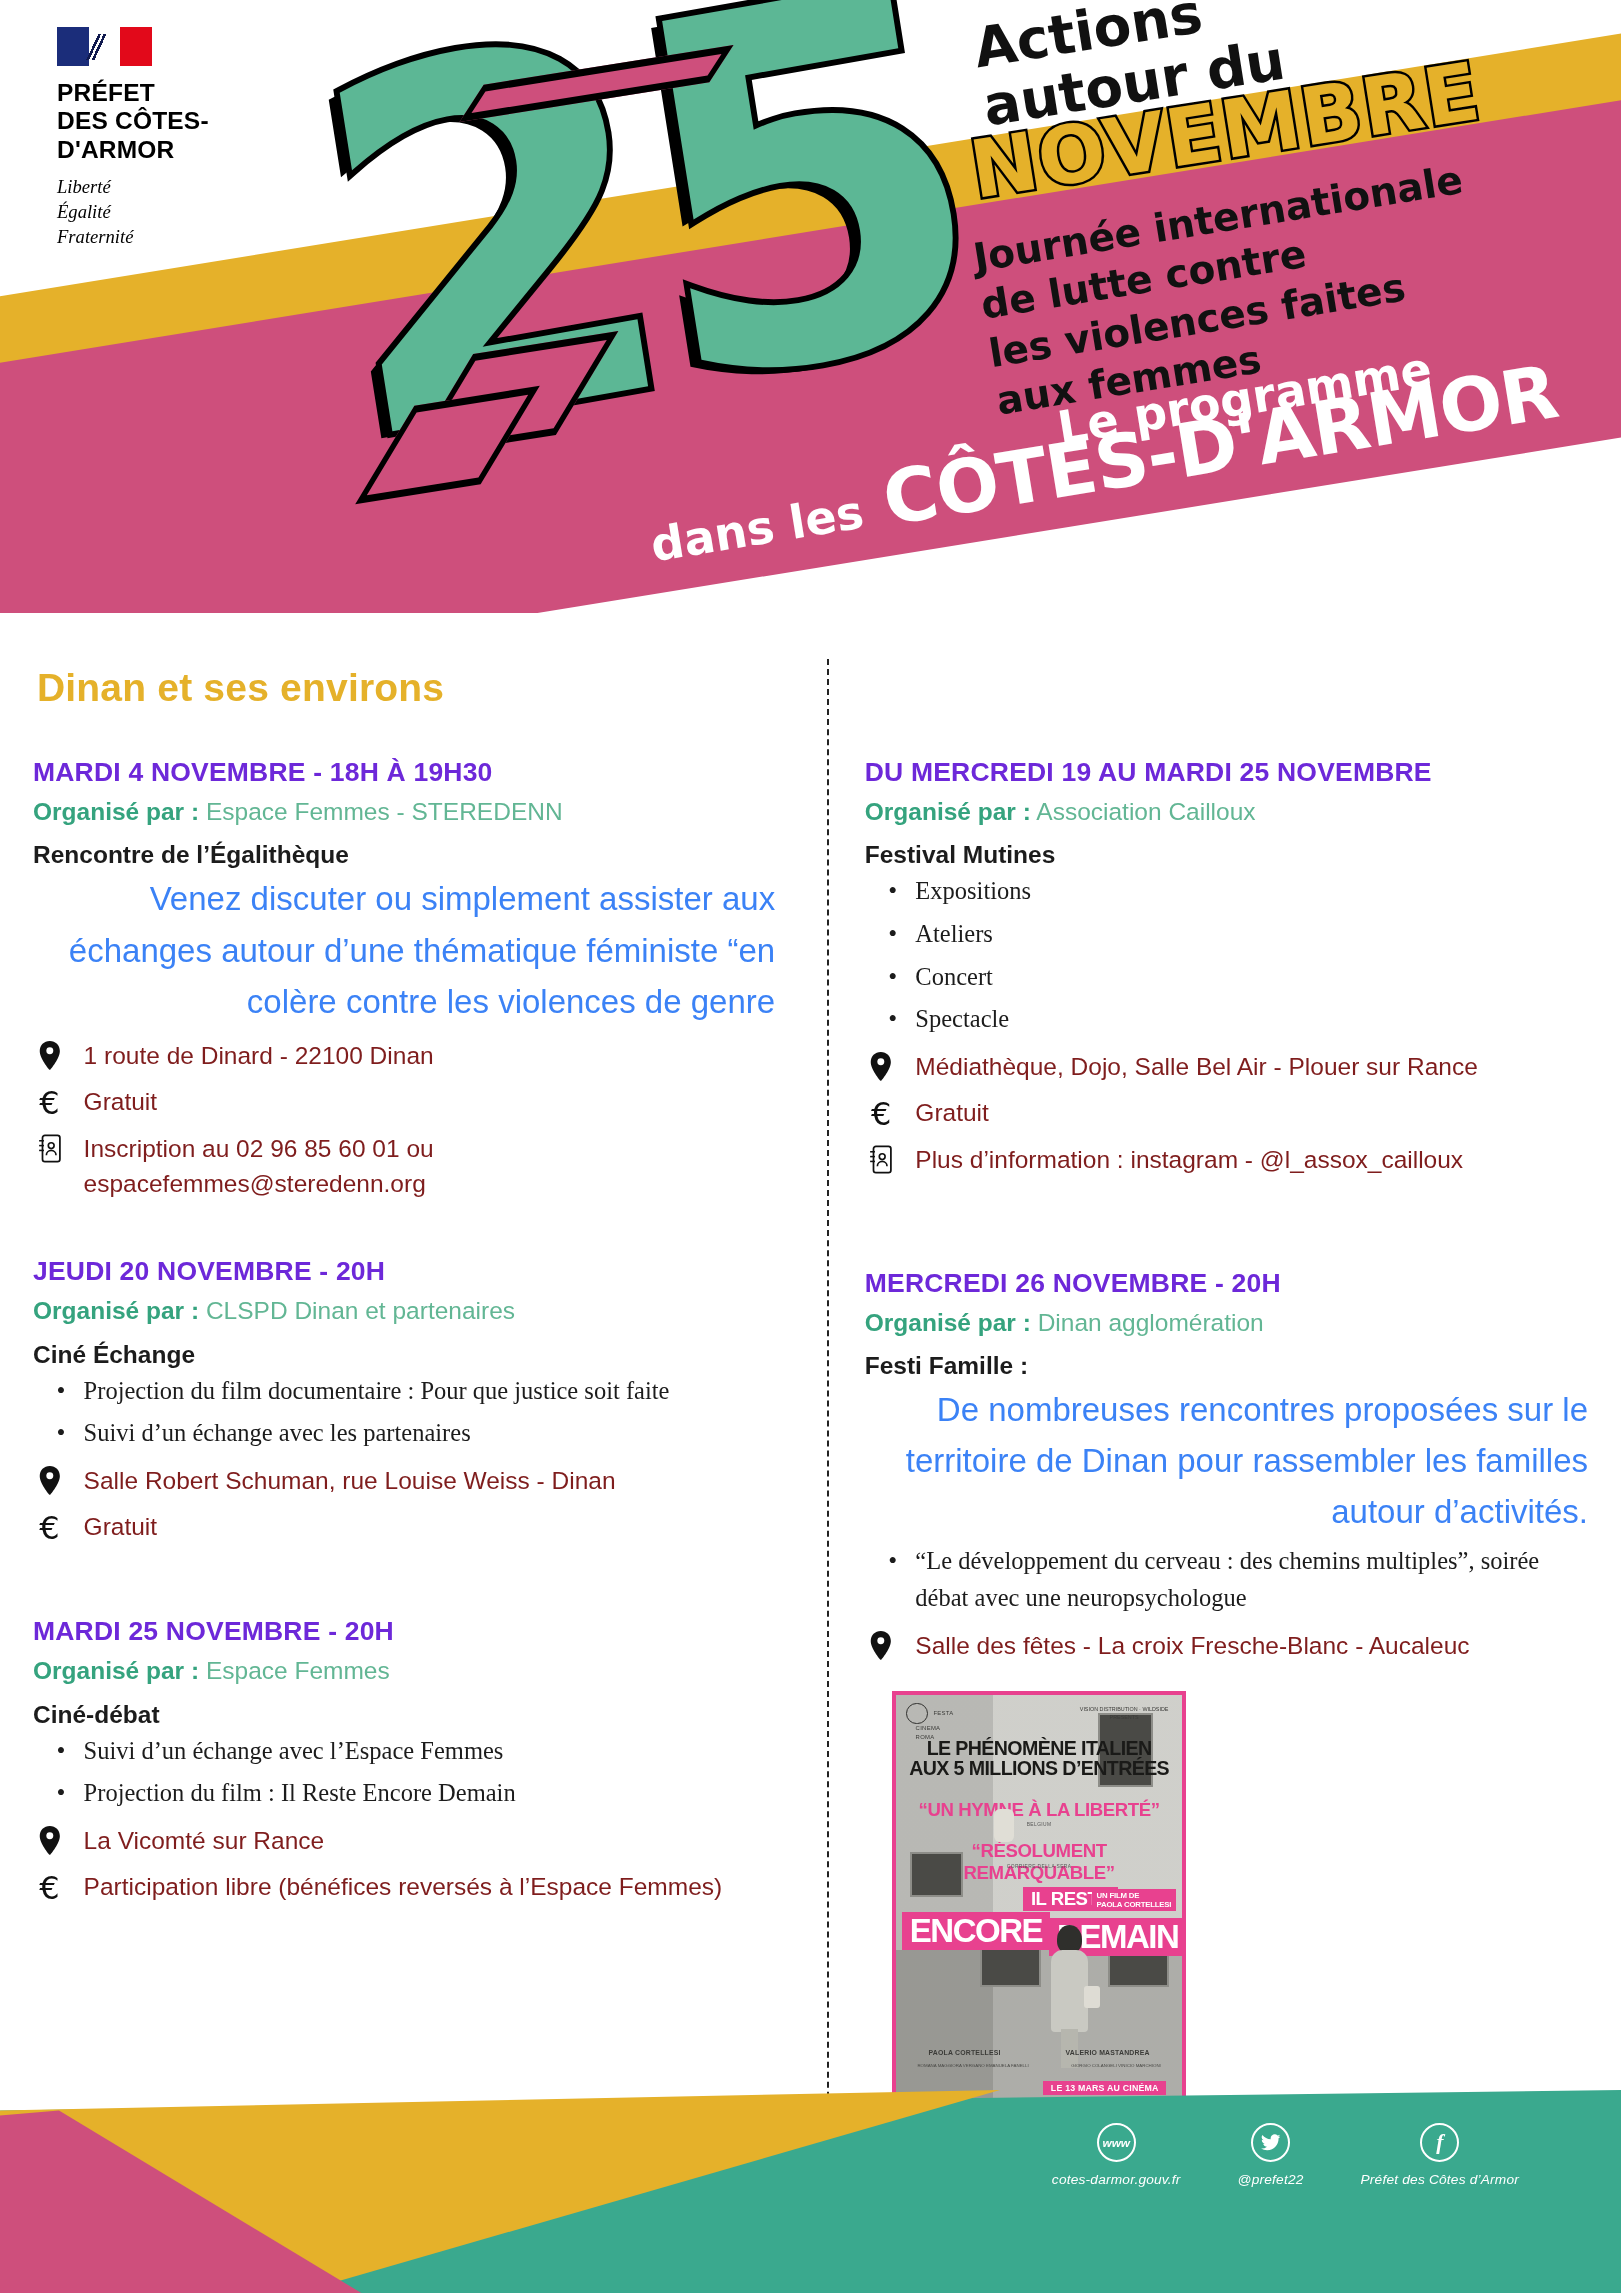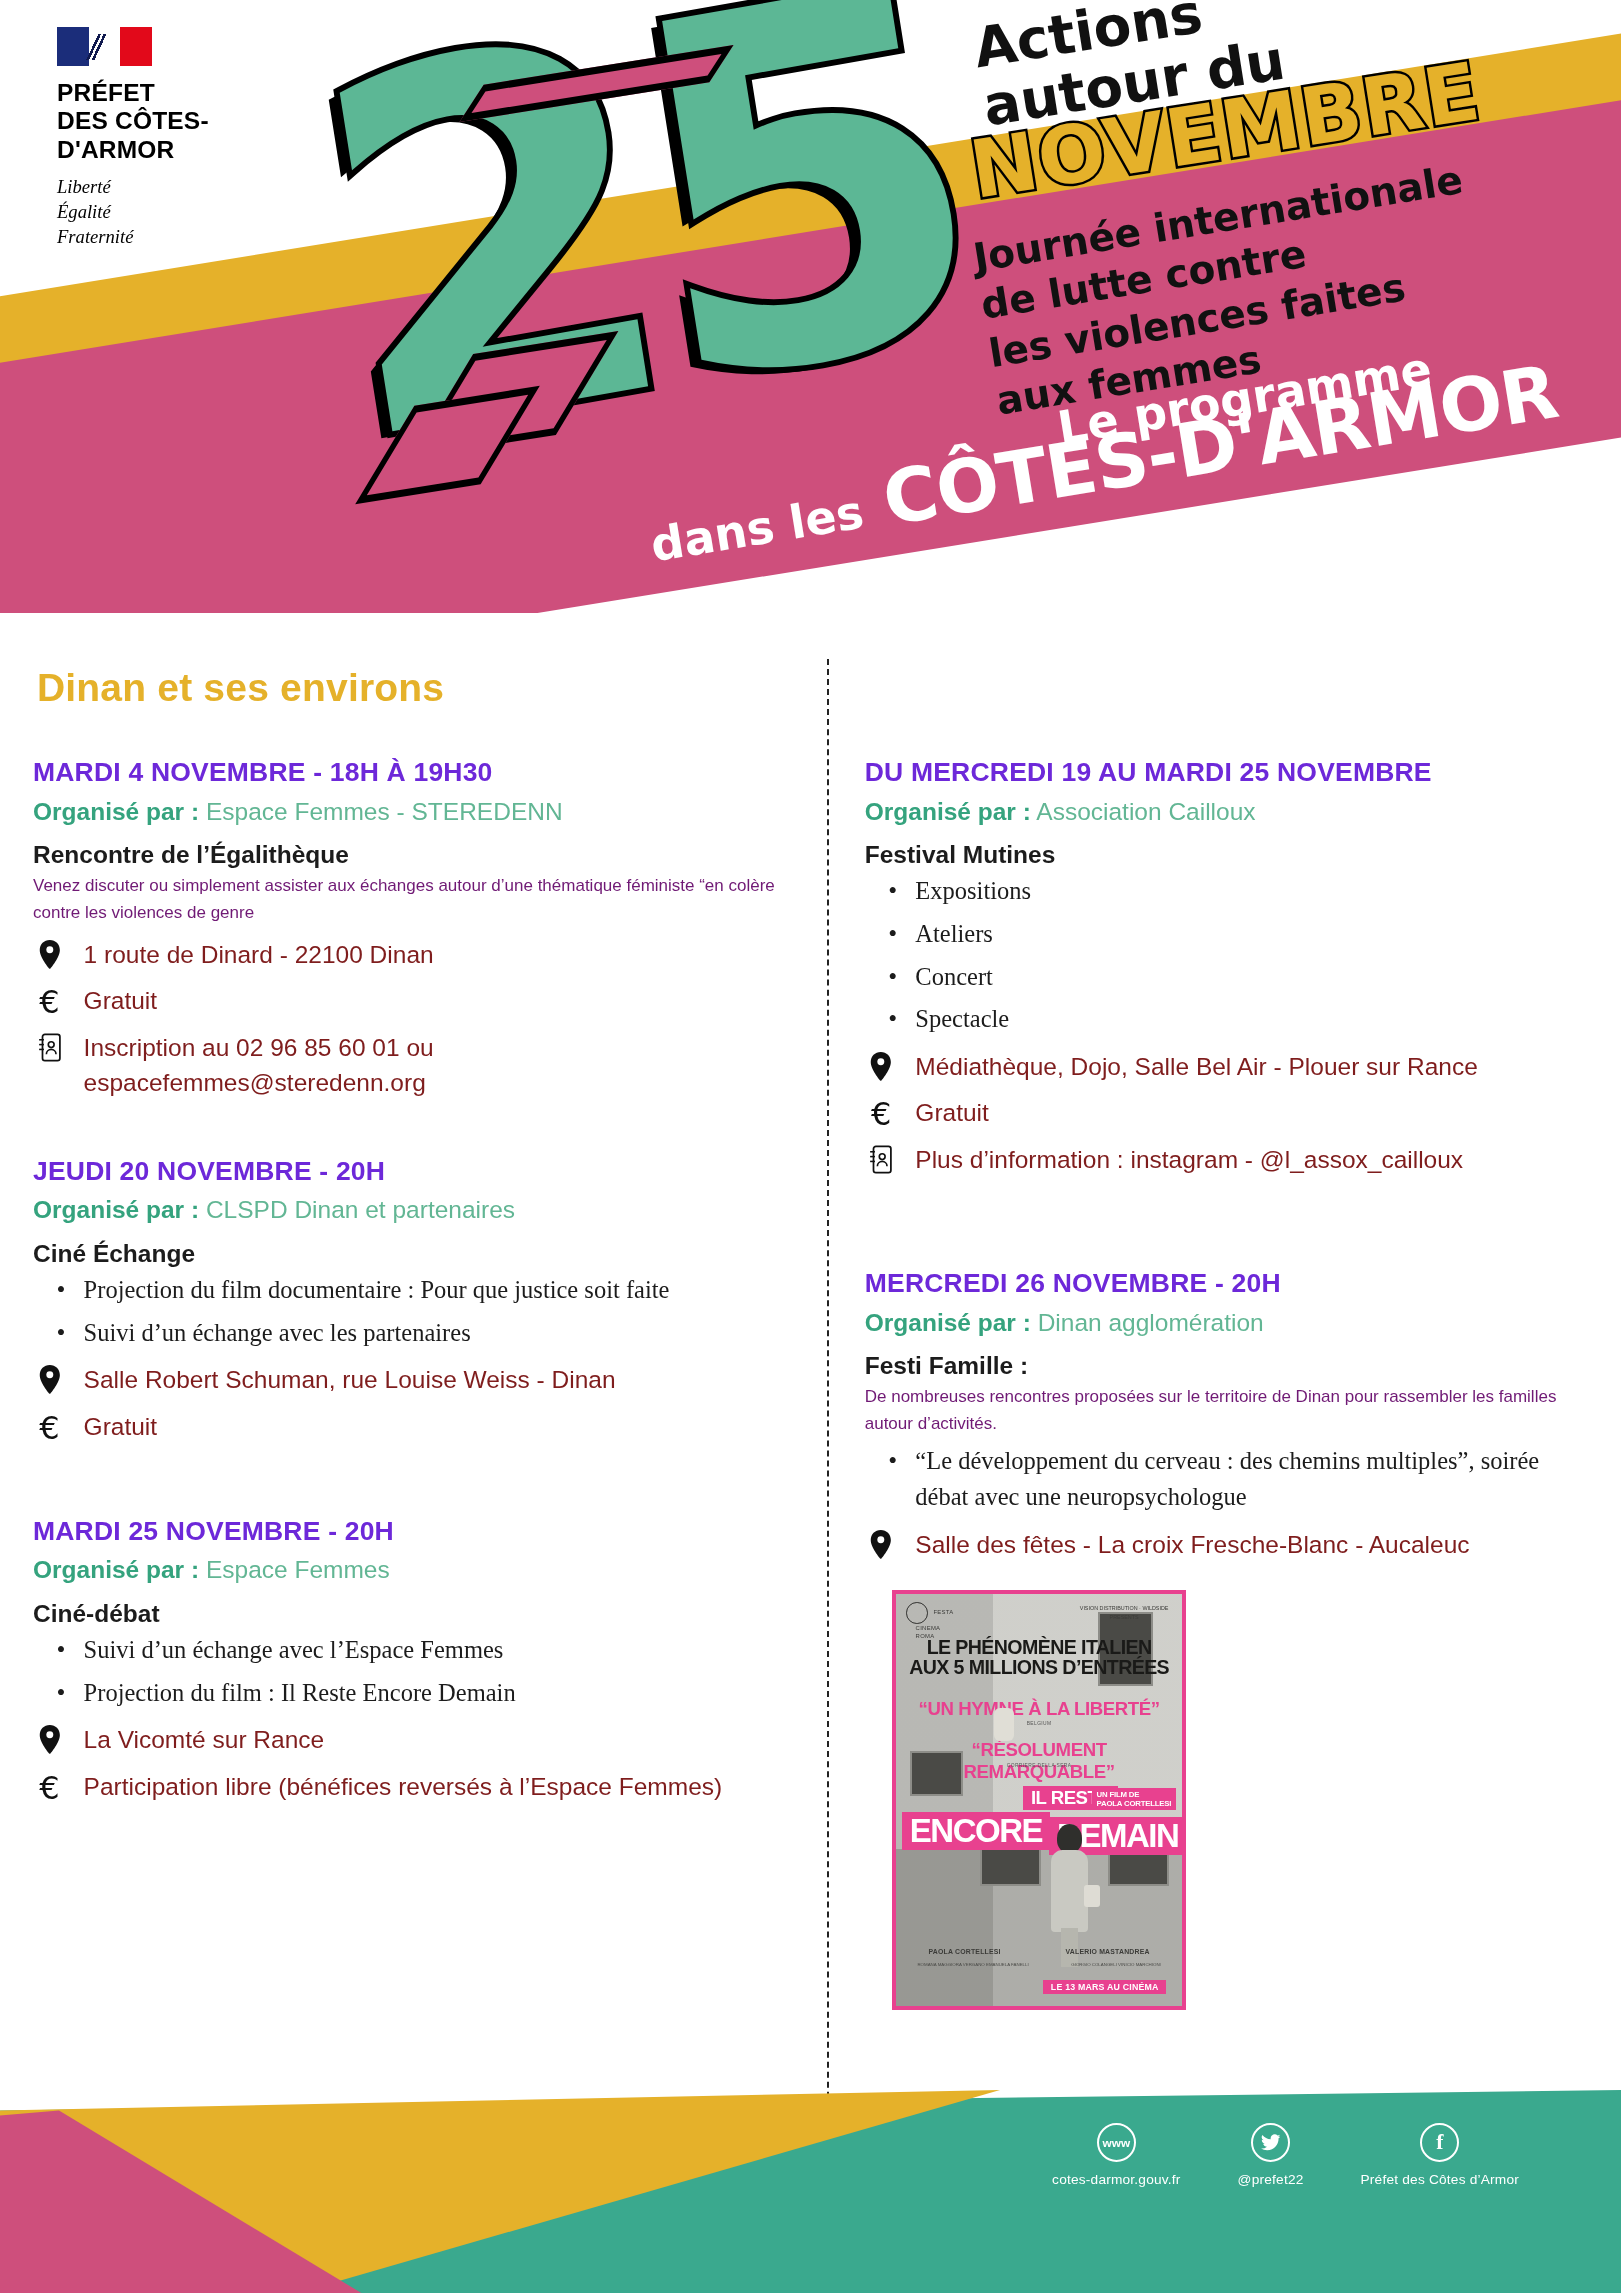--- a/index.html
+++ b/index.html
@@ -237,24 +237,25 @@
     margin-bottom: 15.7px;
   }
   .event-org b { font-weight: 700; color: #35a37e; }
   .event-sub {
     font-weight: 700;
     font-size: 24.5px;
     color: #1c1c1c;
     margin-bottom: 3.9px;
   }
   .event-desc {
-    font-size: 17px;
-    color: #701a75;
+    font-size: 33px;
+    color: #3b82f6;
     line-height: 1.55;
     margin-bottom: 5.9px;
+    text-align: right;
   }
   ul.event-list {
     list-style: none;
     margin: 2px 0 7.8px 17.6px;
   }
   ul.event-list li {
     position: relative;
     padding-left: 33px;
     font-size: 24.5px;
     color: #1c1c1c;
@@ -410,20 +411,21 @@
     font-weight:700; font-size:8.8px;
     padding:2px 7.8px; letter-spacing:0.2px;
   }
 
   
   .footer {
     position: absolute;
     left: 0; bottom: 0;
     width: 1621px; height: 255px;
     overflow: hidden;
+    font-style: italic;
   }
   .f-green {
     position: absolute; inset: 0;
     background: #3aa98e;
     clip-path: polygon(0 28%, 100% 20%, 100% 100%, 0 100%);
   }
   .f-yellow {
     position: absolute; inset: 0;
     background: #e5b12a;
     clip-path: polygon(0 28%, 1000px 20%, 294px 100%, 0 100%);

